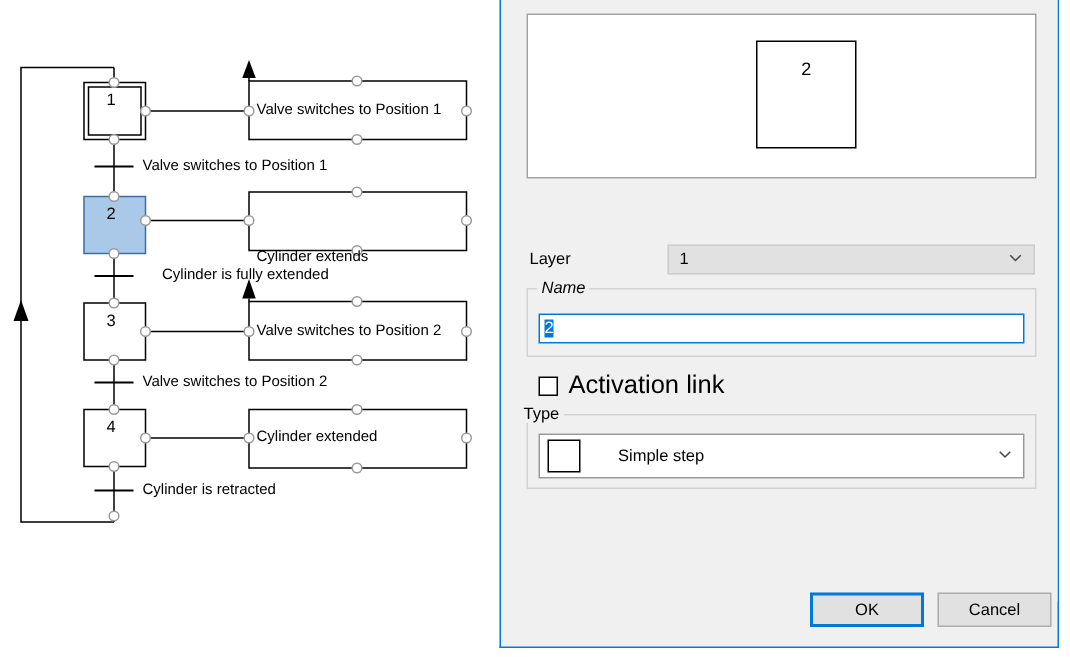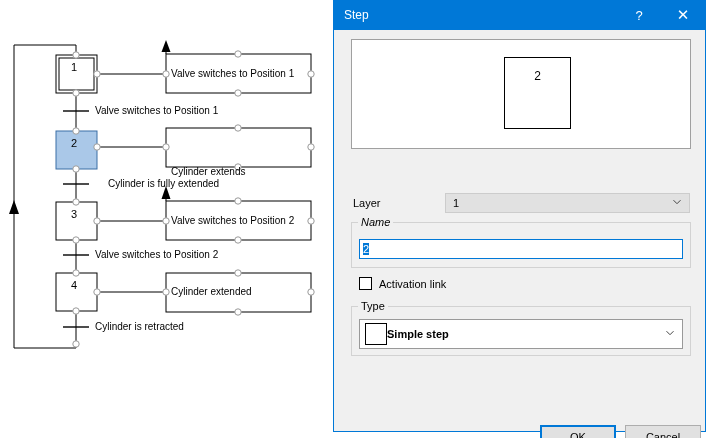--- a/index.html
+++ b/index.html
@@ -200,36 +200,36 @@
   }
   #activation-box {
     width: 13px;
     height: 13px;
     box-sizing: border-box;
     border: 1px solid #000000;
     background: #ffffff;
   }
   #activation-label {
     margin-left: 7px;
-    font-size: 11px;
+    font-size: 17px;
   }
 
   
   #type-group {
     position: absolute;
     left: 17px;
     top: 276px;
     width: 340px;
     height: 50px;
     box-sizing: border-box;
     border: 1px solid #d2d2d2;
   }
   #type-legend {
     position: absolute;
-    left: 24px;
+    left: 12px;
     top: 270px;
     background: #f0f0f0;
     padding: 0 3px;
     font-size: 11px;
   }
   #type-combo {
     position: absolute;
     left: 25px;
     top: 289px;
     width: 324px;
@@ -243,22 +243,22 @@
   #type-icon {
     width: 22px;
     height: 22px;
     margin-left: 5px;
     border: 1px solid #000000;
     box-sizing: border-box;
     background: #ffffff;
     flex: none;
   }
   #type-text {
-    font-size: 11px;
-    font-weight: bold;
+    margin-left: 25px;
+    font-size: 11px;
   }
 
   
   .dlg-btn {
     position: absolute;
     height: 23px;
     box-sizing: border-box;
     background: #e1e1e1;
     border: 1px solid #adadad;
     display: flex;
@@ -407,25 +407,20 @@
   <div class="sfc-label" style="left:171px; top:286px;">Cylinder extended</div>
 
   <div class="sfc-label" style="left:95px; top:105px;">Valve switches to Position 1</div>
   <div class="sfc-label" style="left:108px; top:178px;">Cylinder is fully extended</div>
   <div class="sfc-label" style="left:95px; top:249px;">Valve switches to Position 2</div>
   <div class="sfc-label" style="left:95px; top:321px;">Cylinder is retracted</div>
 </div>
 
 <div id="dialog">
 
-  <div id="dlg-titlebar">
-    <span id="dlg-title">Step</span>
-    <span class="tb-btn" id="tb-help">?</span>
-    <span class="tb-btn" id="tb-close">✕</span>
-  </div>
 
   <div id="dlg-body">
 
     <div id="preview-pane">
       <div id="preview-step">
         <div id="preview-step-num">2</div>
       </div>
     </div>
 
     <div id="layer-label">Layer</div>

